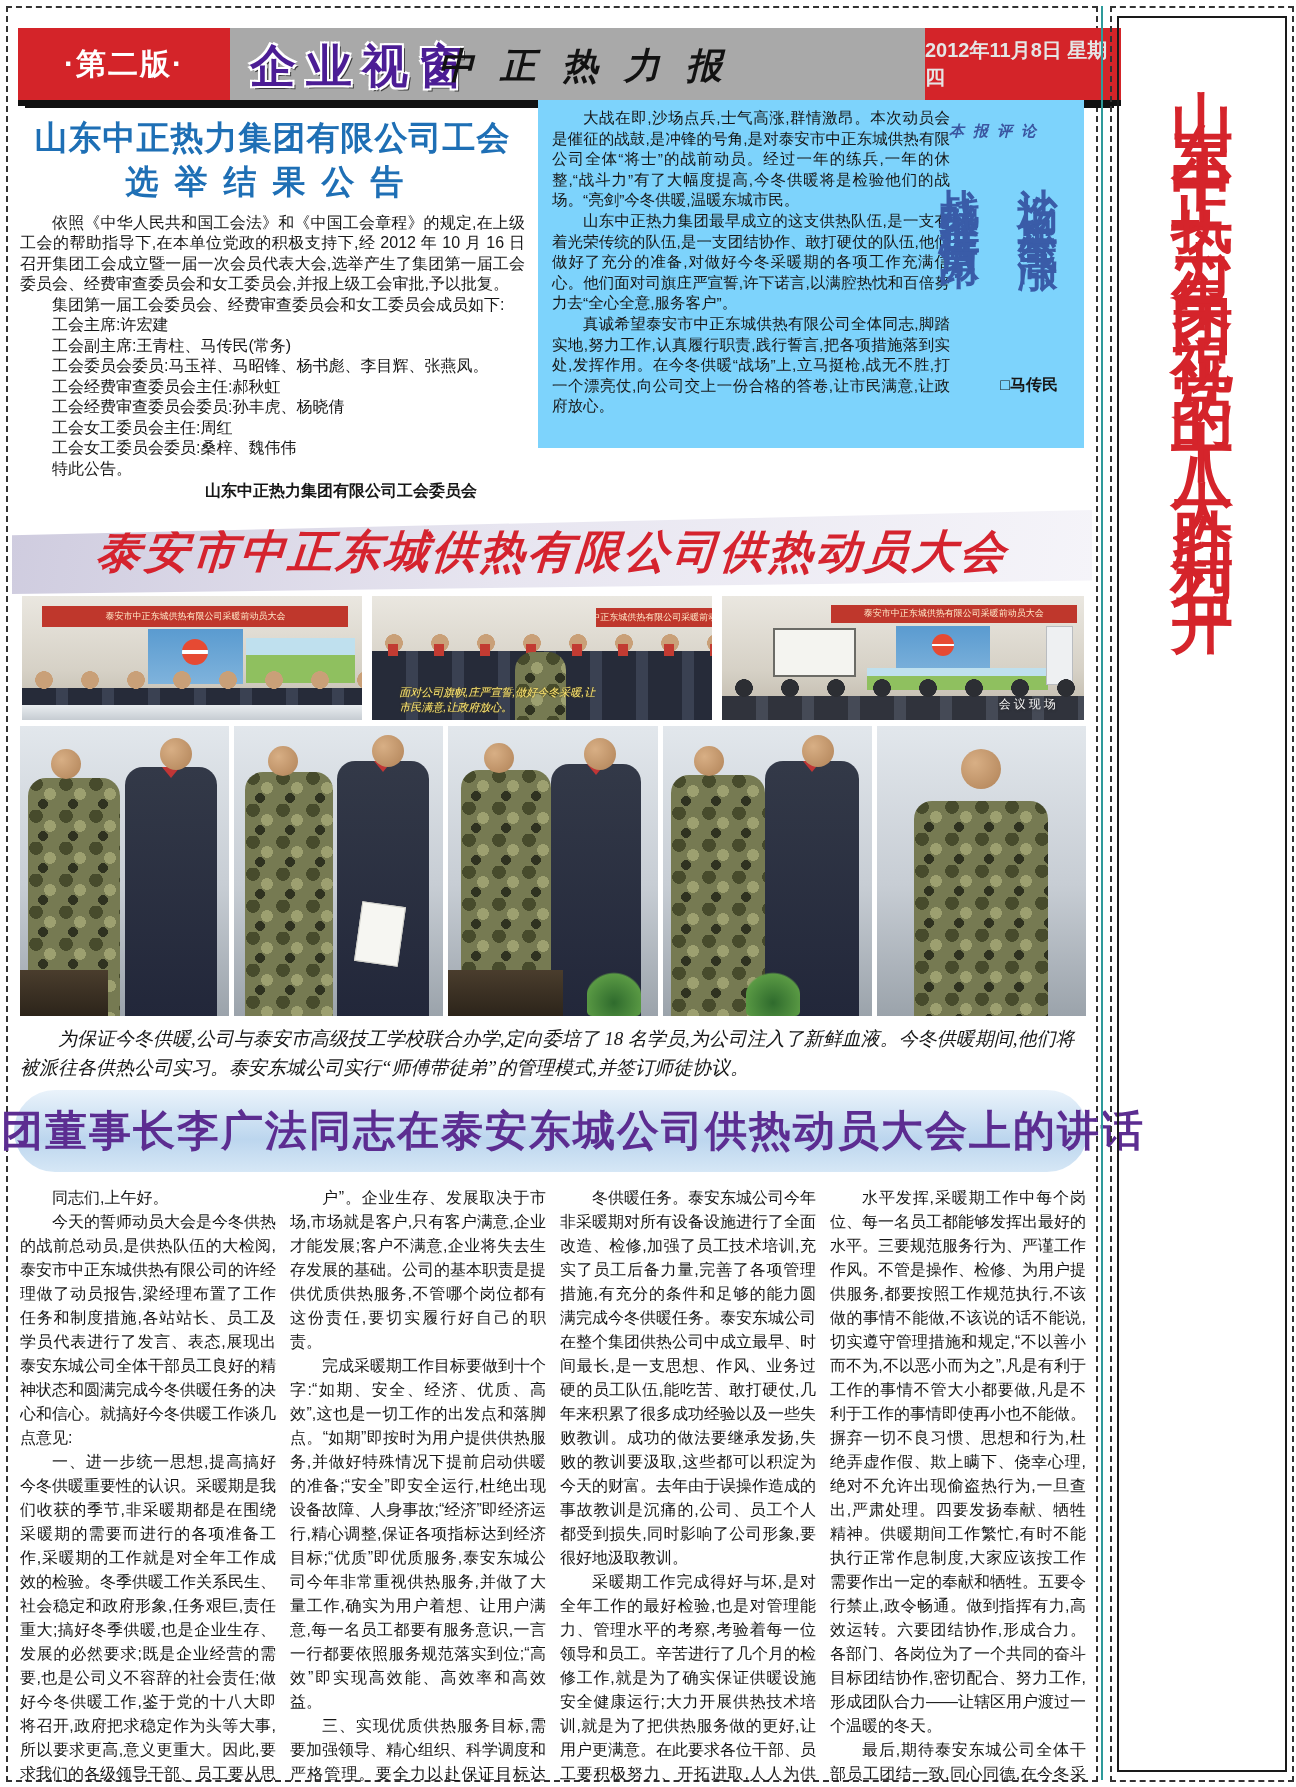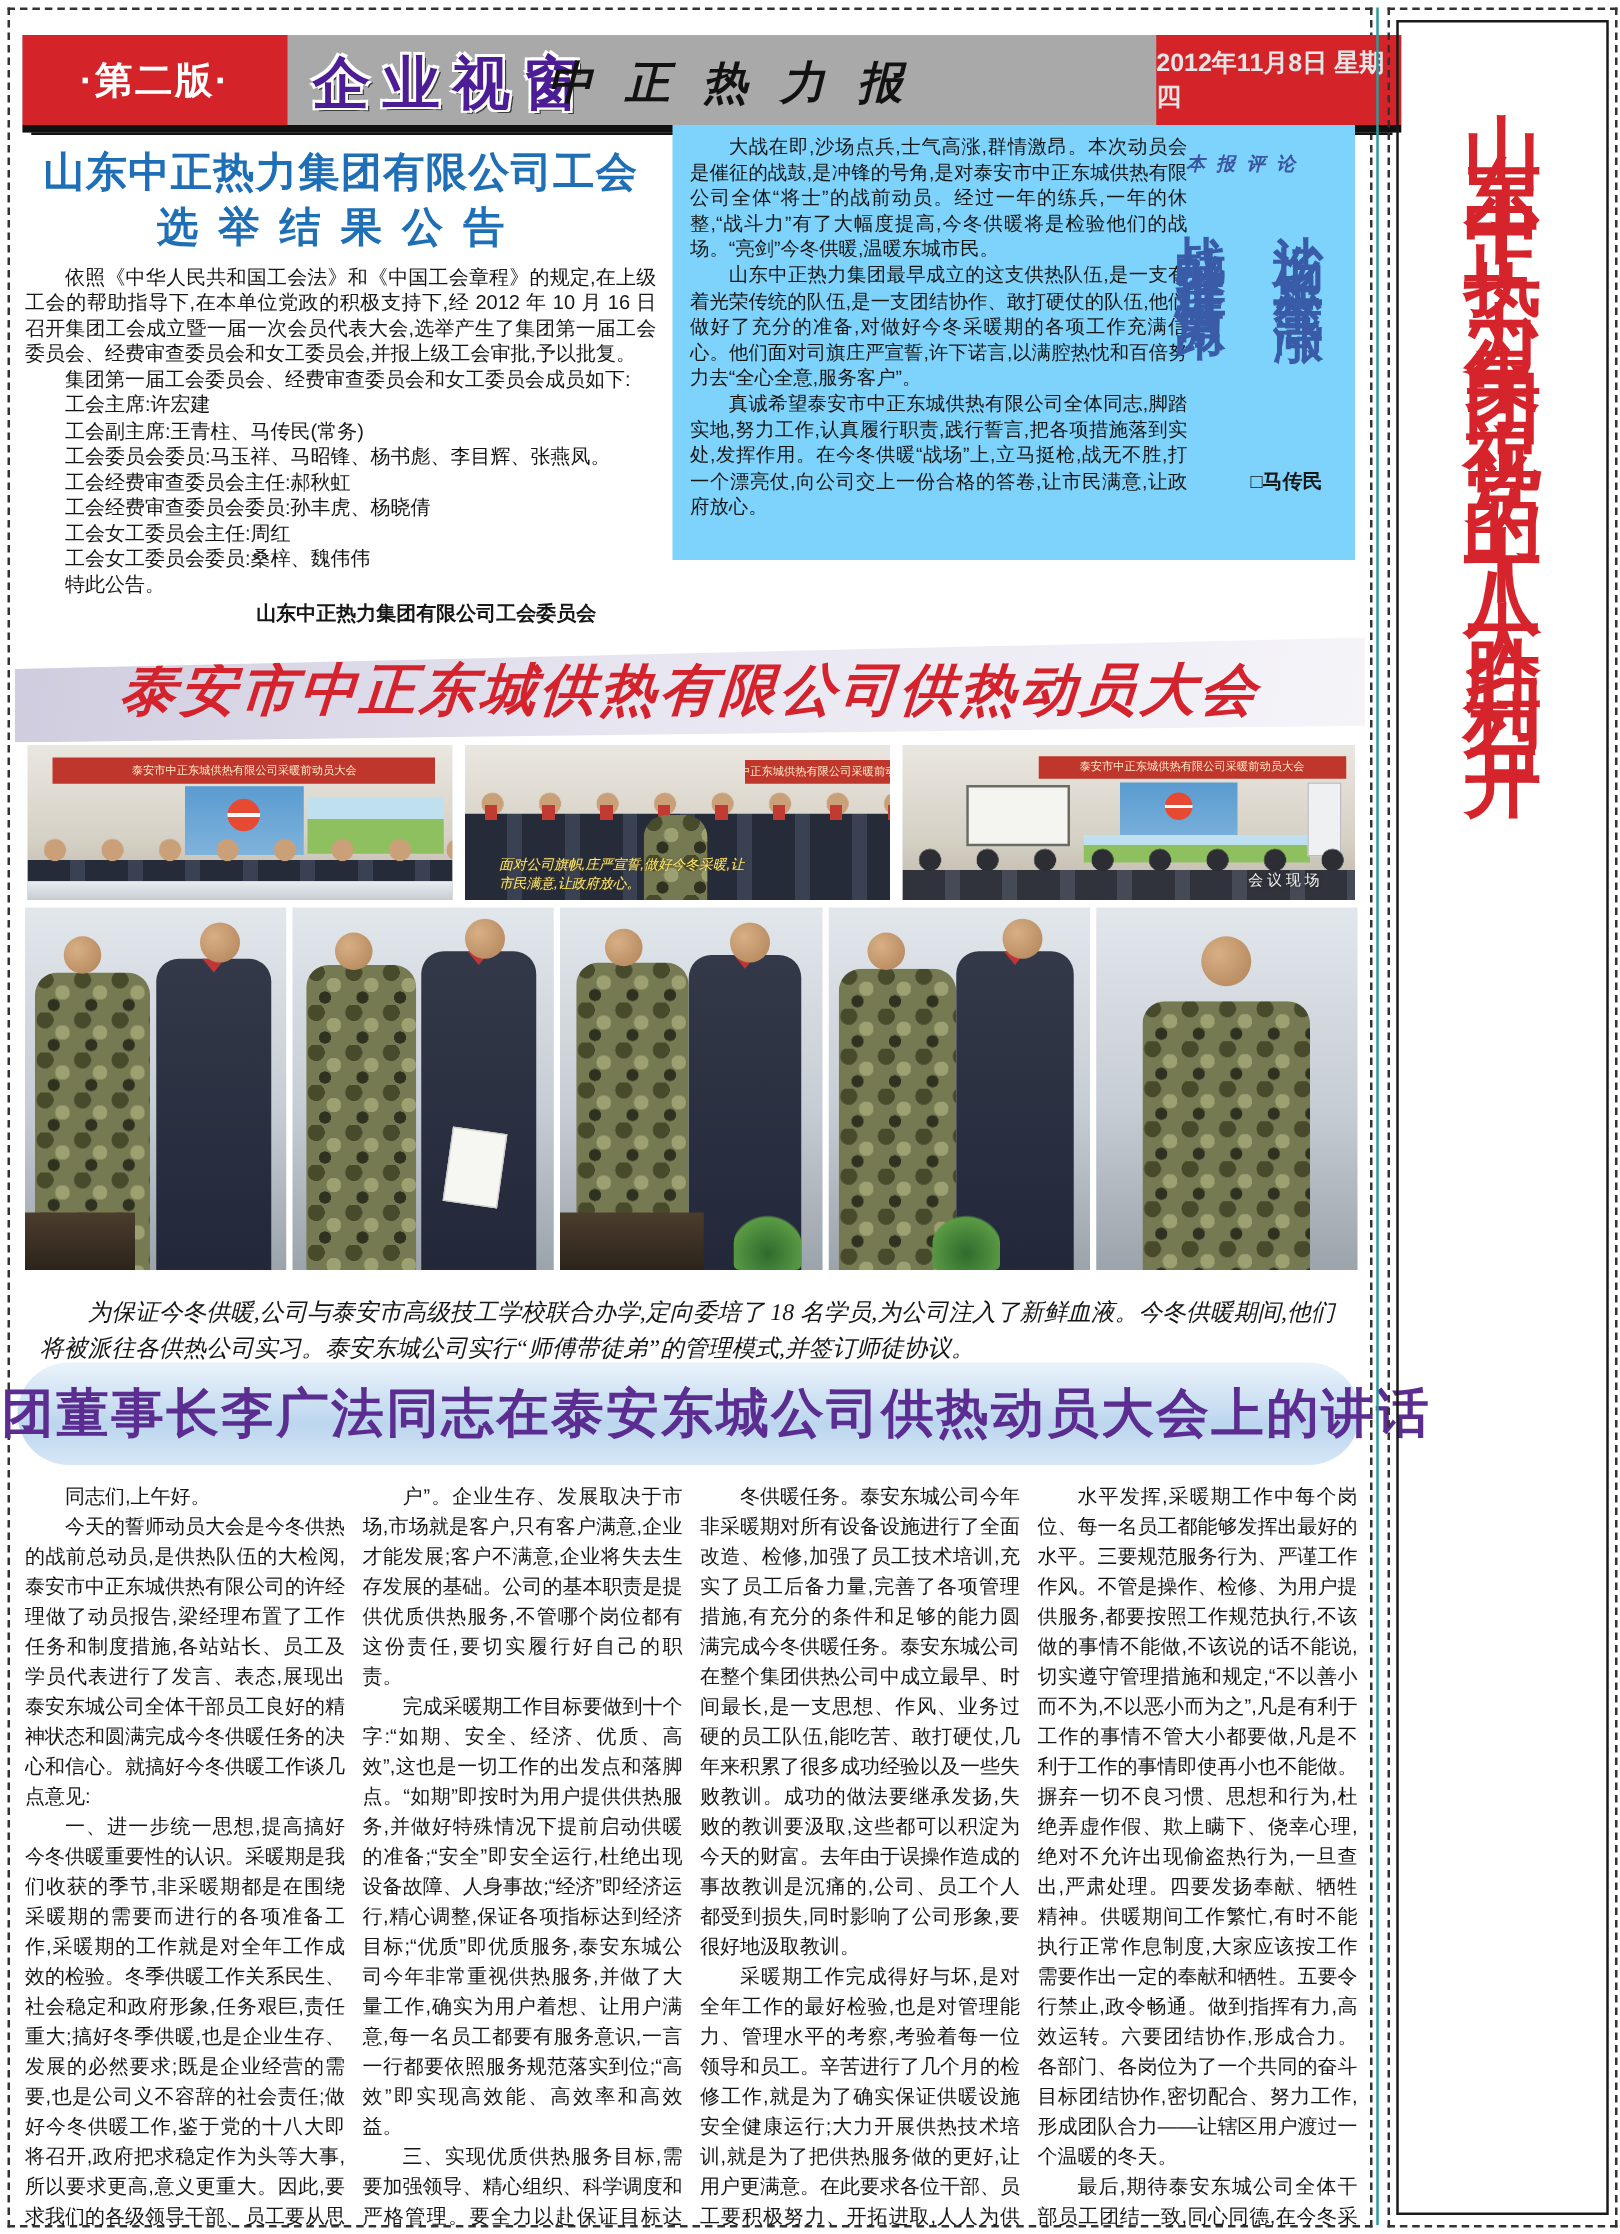--- a/index.html
+++ b/index.html
@@ -86,21 +86,21 @@
   .navy{background:linear-gradient(180deg,#333948,#22273a);}
   .head{position:absolute;border-radius:50%;background:radial-gradient(circle at 35% 35%,#d8af85,#b08257);}
   .collar{position:absolute;width:0;height:0;border-left:9px solid transparent;border-right:9px solid transparent;border-top:11px solid #c03636;}
   .paper{position:absolute;background:#f6f6f2;border:1px solid #cfcfc8;transform:rotate(8deg);}
   .plant{position:absolute;width:54px;height:44px;border-radius:50% 50% 10% 10%;
          background:radial-gradient(circle at 50% 70%,#2f6b2d,#5a9a44 70%,transparent 75%);}
   .dark-table{position:absolute;left:0;bottom:0;height:46px;background:linear-gradient(180deg,#4a3d2d,#2c241a);}
   
   .strip-cap{position:absolute;left:12px;top:1016px;width:1066px;font-family:"Liberation Serif",serif;
      font-style:italic;font-size:19px;line-height:1.55;}
-  .strip-cap p{margin:12px;text-indent:2em;}
+  .strip-cap p{margin:0;text-indent:2em;}
   
   .speech-banner{position:absolute;left:6px;top:1082px;width:1074px;height:82px;border-radius:42px;
      background:linear-gradient(180deg,#eaf3fb 0%,#bcd6ee 60%,#d6e7f6 100%);
      display:flex;align-items:center;justify-content:center;}
   .speech-banner span{color:#5c2d91;font-weight:bold;font-size:42px;letter-spacing:2px;white-space:nowrap;}
   
   .cols{position:absolute;left:12px;top:1178px;width:1066px;height:596px;display:flex;gap:14px;overflow:hidden;}
   .col{flex:1;overflow:hidden;}
   .col p{margin:0;font-size:16px;line-height:24px;text-align:justify;text-indent:2em;}
 </style>

